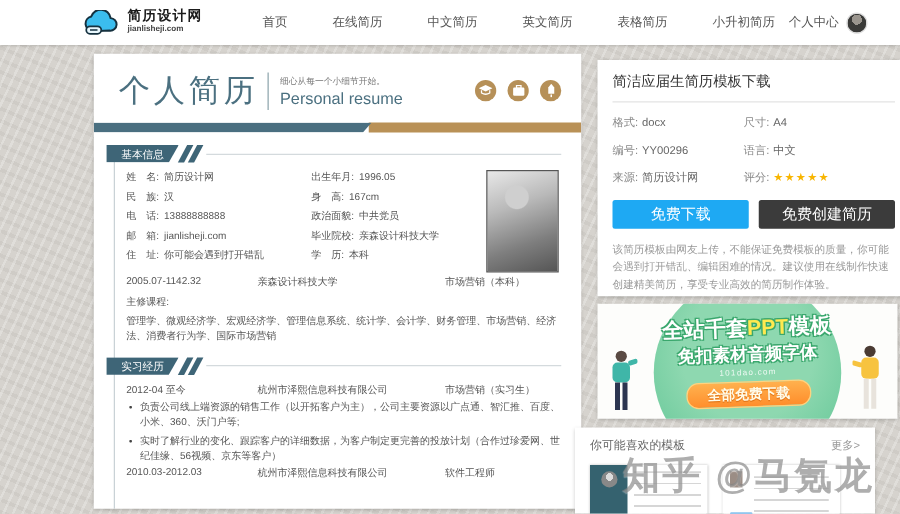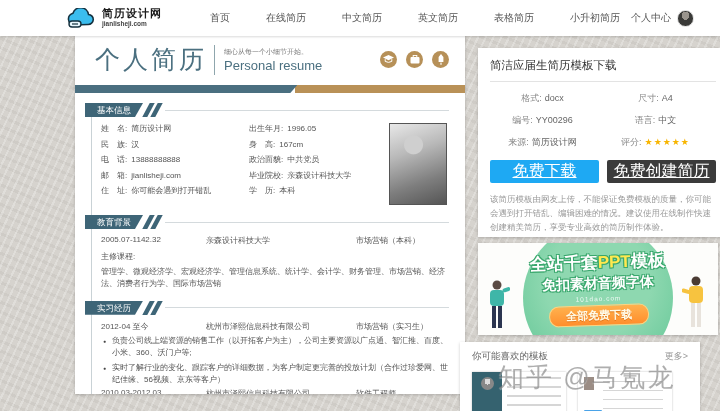--- a/index.html
+++ b/index.html
@@ -22,21 +22,21 @@
   .logo-title { display:block; font-size:11px; font-weight:bold; color:#1b1b1b; letter-spacing:1px; }
   .logo-domain { display:block; font-size:6.5px; font-weight:bold; color:#444; margin-top:2px; font-style:normal; }
   .menu { display:flex; margin-left:48px; gap:36px; }
   .menu a { font-size:10px; color:#555; text-decoration:none; cursor:pointer; white-space:nowrap; }
   .user { margin-left:auto; margin-right:26px; display:flex; align-items:center; gap:6px; }
   .user-link { font-size:10px; color:#555; cursor:pointer; }
   .avatar { width:17px; height:17px; border-radius:50%;
             background:radial-gradient(circle at 50% 32%, #9a958e 0 4px, #3a3a38 4px); border:1px solid #ddd; }
 
   
-  .resume-card { position:absolute; left:75px; top:30px; width:390px; height:364px; background:#fff;
+  .resume-card { position:absolute; left:75px; top:43px; width:390px; height:364px; background:#fff;
                  box-shadow:0 1px 3px rgba(0,0,0,.2); overflow:hidden; }
   .r-head { display:flex; align-items:center; padding:13px 16px 6px 20px; }
   .r-title { font-size:25px; color:#4b7080; font-weight:normal; letter-spacing:3px; }
   .r-div { width:1px; height:30px; background:#8fa6ad; margin:0 9px 0 7px; }
   .r-sub-cn { font-size:7px; color:#777; }
   .r-sub-en { font-size:13px; color:#4b7080; margin-top:1px; }
   .r-icons { margin-left:auto; display:flex; gap:9px; }
   .r-icon { width:17px; height:17px; border-radius:50%; background:#b69058; display:flex;
             align-items:center; justify-content:center; }
   .band { display:flex; height:8px; margin-top:3px; }
@@ -71,26 +71,26 @@
   .courses { font-size:8px; color:#555; padding-left:6px; margin-top:4px; line-height:1.55; }
 
   .bullet { display:flex; font-size:8px; color:#555; line-height:1.5; padding-left:6px; margin-top:3px; }
   .bullet::before { content:"●"; font-size:5px; margin:3px 6px 0 2px; color:#444; }
 
   
   .detail-card { position:absolute; left:478px; top:48px; width:250px; height:189px; background:#fff;
                  box-shadow:0 1px 3px rgba(0,0,0,.2); padding:10px 12px; }
   .d-title { font-size:11.5px; color:#333; font-weight:normal; padding-bottom:8px; border-bottom:1px solid #e3e3e3; }
   .d-meta { display:grid; grid-template-columns:105px 1fr; row-gap:9px; margin-top:10px; }
-  .d-item { font-size:9px; color:#888;text-align:center; }
+  .d-item { font-size:9px; color:#888; }
   .d-item .val { color:#666; margin-left:3px; }
   .stars { color:#f8b500; font-size:9px; letter-spacing:1px; margin-left:3px; }
   .d-btns { display:flex; gap:8px; margin-top:11px; }
-  .btn { border:none; border-radius:2px; height:23px; font-size:16px; cursor:pointer; flex:1;
-         font-family:"Liberation Sans",sans-serif;text-decoration:underline; }
+  .btn { border:none; border-radius:2px; height:23px; font-size:12px; cursor:pointer; flex:1;
+         font-family:"Liberation Sans",sans-serif; }
   .btn-blue { background:#1ea9f3; color:#fff; }
   .btn-dark { background:#3b3b3b; color:#fff; }
   .notice { font-size:8.5px; color:#999; line-height:1.65; margin-top:9px; }
 
   .ad-card { position:absolute; left:478px; top:243px; width:240px; height:92px; background:#fdfdfb;
              box-shadow:0 1px 3px rgba(0,0,0,.2); overflow:hidden; cursor:pointer; }
   .ad-blob { position:absolute; left:50%; top:50%; transform:translate(-50%,-44%); width:150px; height:150px;
              border-radius:50%; background:radial-gradient(circle at 50% 40%, #8ed8b0 0 45%, #5cc392 100%); }
   .ad-inner { position:relative; text-align:center; padding-top:8px; transform:rotate(-2deg); }
   .ad-l1 { font-size:17px; font-weight:bold; color:#fff;
@@ -116,21 +116,21 @@
   .t1-side { width:30px; background:#35626f; display:flex; flex-direction:column; align-items:center; padding-top:5px; }
   .t1-ava { width:13px; height:13px; border-radius:50%; background:radial-gradient(circle at 50% 35%, #ddd 0 3px, #888 3px); }
   .t1-lines, .t2-lines { flex:1; padding:5px 5px;
       background:repeating-linear-gradient(to bottom, rgba(0,0,0,0) 0 5px, #d6d6d6 5px 6.5px, rgba(0,0,0,0) 6.5px 9px);
       background-clip:content-box; }
   .t2 { position:relative; display:block; }
   .t2-photo { position:absolute; left:6px; top:5px; width:10px; height:13px; background:#9b8d85; }
   .t2-chip { position:absolute; left:6px; top:38px; width:18px; height:6px; background:#4aa3e8; border-radius:1px; }
   .t2-lines { position:absolute; left:20px; right:4px; top:4px; bottom:4px; }
 
-  .watermark { position:absolute; left:498px; top:360px; font-size:26px; font-weight:normal;
+  .watermark { position:absolute; left:498px; top:360px; font-size:30px; font-weight:bold;
                color:rgba(125,125,125,.62); letter-spacing:2px; white-space:nowrap; z-index:9;
                text-shadow:0 1px 1px rgba(255,255,255,.4); }
 </style>
 </head>
 <body>
 
 <header class="navbar">
   <div class="logo">
     <span>
       <svg width="30" height="21" viewBox="0 0 30 21">
@@ -214,26 +214,20 @@
           <div class="brow"><span class="lab">出生年月:</span><span>1996.05</span></div>
           <div class="brow"><span class="lab">身　高:</span><span>167cm</span></div>
           <div class="brow"><span class="lab">政治面貌:</span><span>中共党员</span></div>
           <div class="brow"><span class="lab">毕业院校:</span><span>亲森设计科技大学</span></div>
           <div class="brow"><span class="lab">学　历:</span><span>本科</span></div>
         </div>
       </div>
       <div class="photo"></div>
     </div>
 
-    <div class="sec-tag">
-      <span class="tag-main">教育背景</span>
-      <span class="tag-ch"></span>
-        <span class="tag-ch"></span>
-      <span class="tag-line"></span>
-    </div>
     <div class="edu-row">
       <span class="c1">2005.07-1142.32</span>
       <span class="c2">亲森设计科技大学</span>
       <span class="c3">市场营销（本科）</span>
     </div>
     <div class="courses-label">主修课程:</div>
     <div class="courses">管理学、微观经济学、宏观经济学、管理信息系统、统计学、会计学、财务管理、市场营销、经济法、消费者行为学、国际市场营销</div>
 
     <div class="sec-tag">
       <span class="tag-main">实习经历</span>

